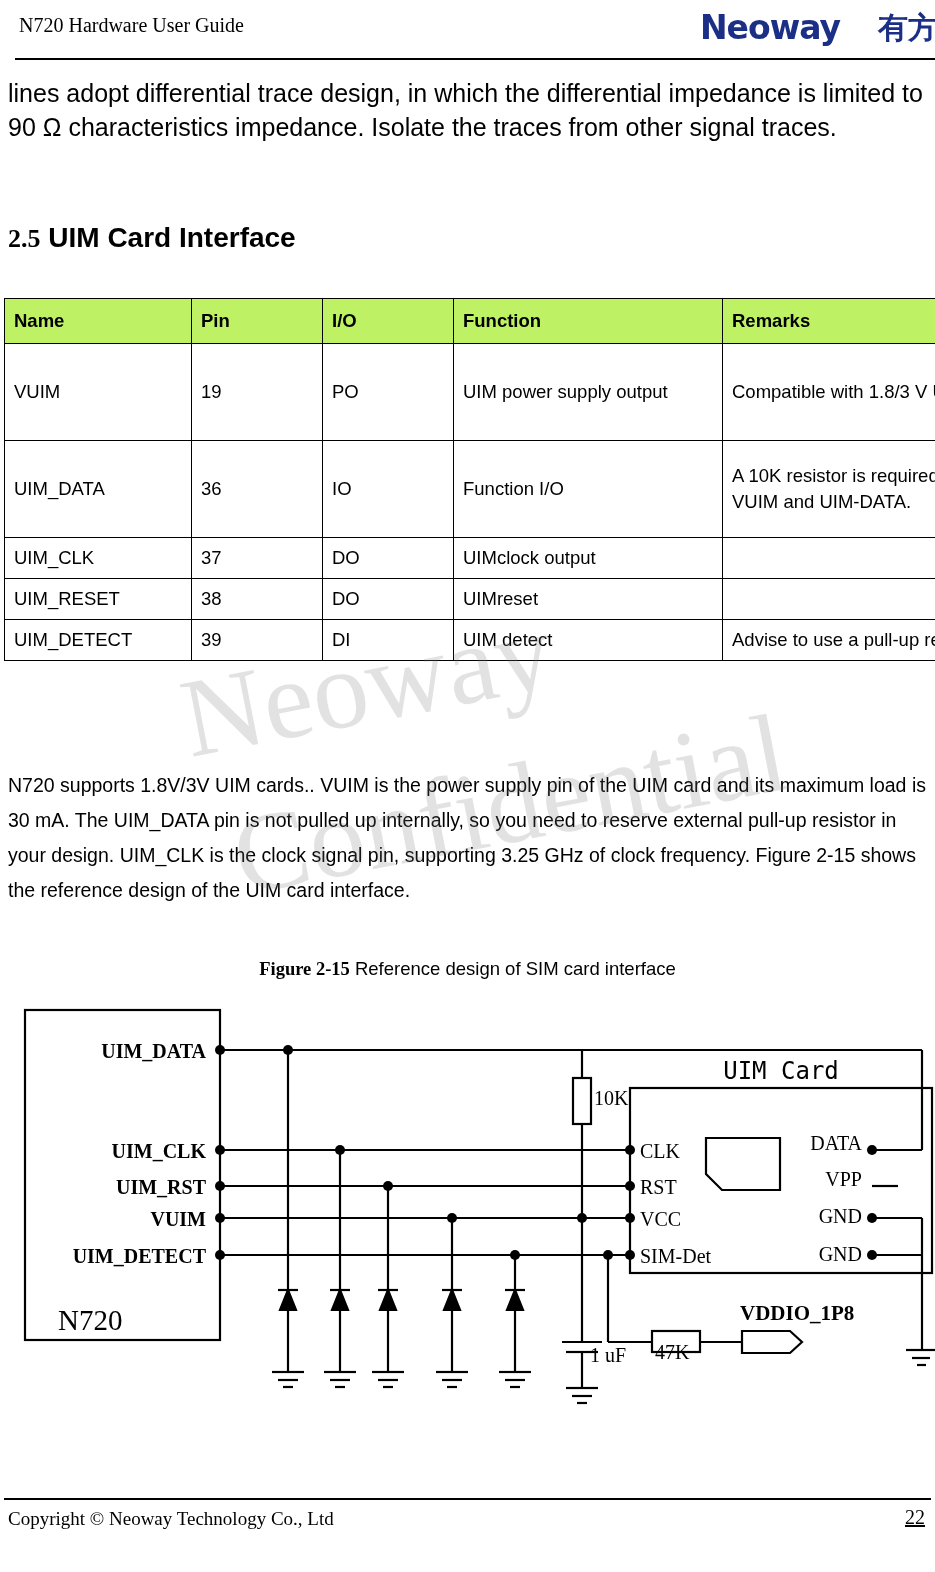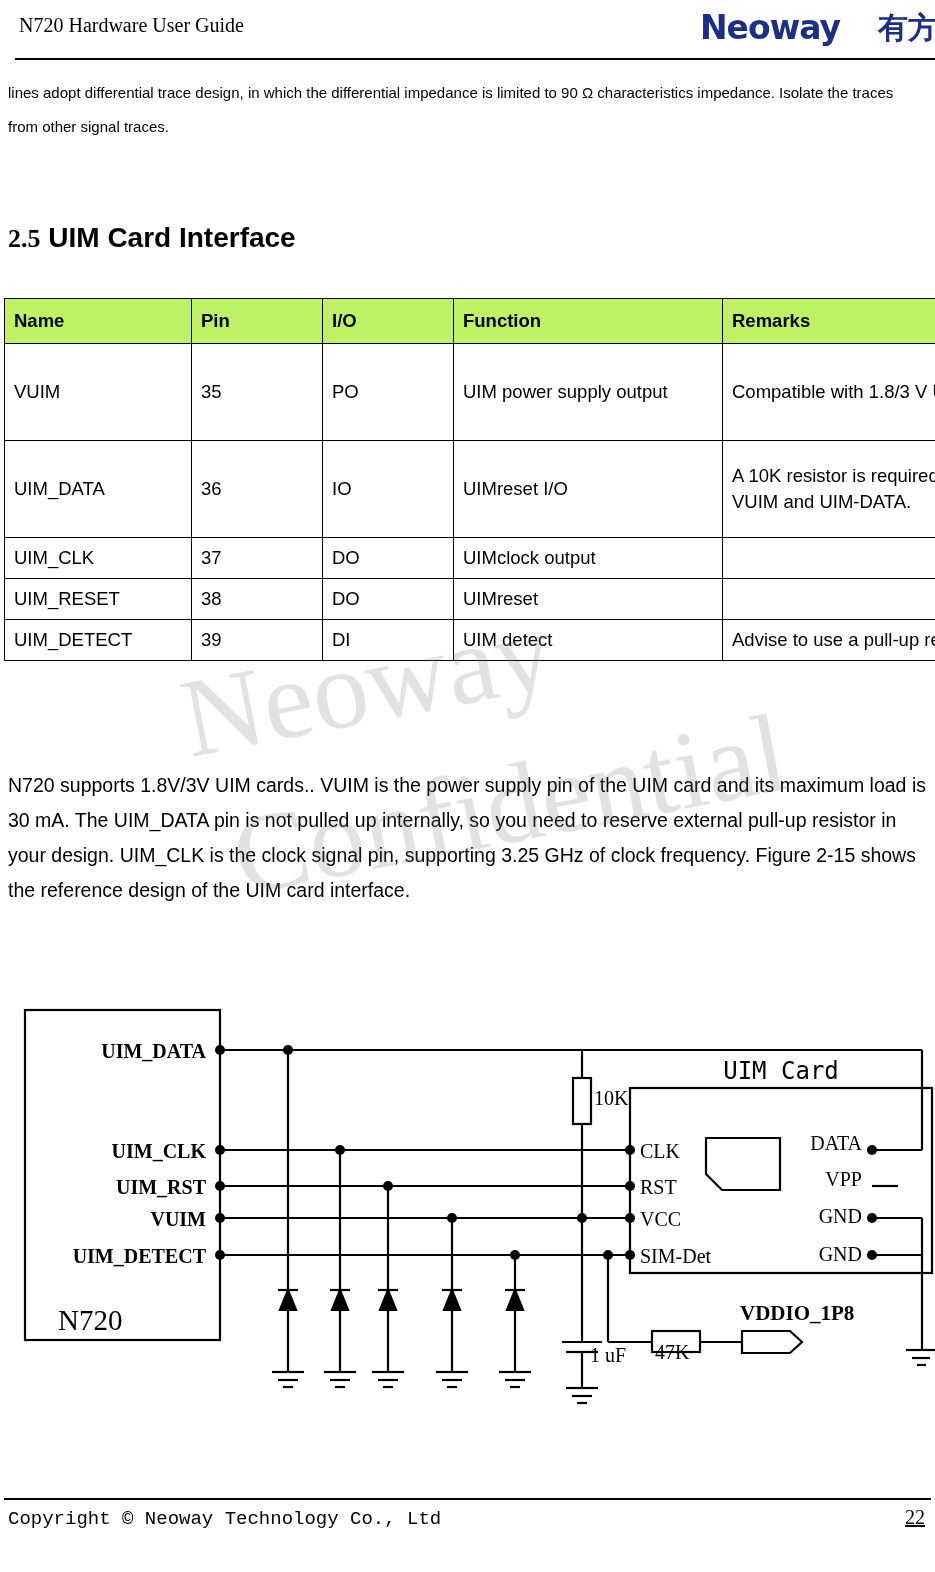--- a/index.html
+++ b/index.html
@@ -63,21 +63,21 @@
     color: #1b2f86;
     line-height: 1;
   }
 
   
   .intro {
     position: absolute;
     left: 8px;
     top: 76px;
     width: 918px;
-    font-size: 15px;
+    font-size: 25px;
     line-height: 34px;
   }
   .section-title {
     position: absolute;
     left: 8px;
     top: 222px;
     font-size: 28px;
     font-weight: bold;
     color: #000;
     white-space: nowrap;
@@ -182,21 +182,21 @@
     left: 4px;
     top: 1498px;
     width: 927px;
     height: 2px;
     background: #000;
   }
   .footer-left {
     position: absolute;
     left: 8px;
     top: 1508px;
-    font-family: Liberation Mono, monospace;
+    font-family: Liberation Serif, serif;
     font-size: 19px;
   }
   .footer-right {
     position: absolute;
     right: 10px;
     top: 1506px;
     font-family: "Liberation Serif", serif;
     font-size: 20px;
     text-decoration: underline;
   }
@@ -231,30 +231,30 @@
         <th class="col-name">Name</th>
         <th class="col-pin">Pin</th>
         <th class="col-io">I/O</th>
         <th class="col-func">Function</th>
         <th class="col-rem">Remarks</th>
       </tr>
     </thead>
     <tbody>
       <tr class="row-tall">
         <td>VUIM</td>
-        <td>35</td>
+        <td>19</td>
         <td>PO</td>
         <td>UIM power supply output</td>
         <td>Compatible with 1.8/3 V UIM card</td>
       </tr>
       <tr class="row-tall">
         <td>UIM_DATA</td>
         <td>36</td>
         <td>IO</td>
-        <td>UIMreset I/O</td>
+        <td>Function I/O</td>
         <td>A 10K resistor is required between VUIM and UIM-DATA.</td>
       </tr>
       <tr>
         <td>UIM_CLK</td>
         <td>37</td>
         <td>DO</td>
         <td>UIMclock output</td>
         <td></td>
       </tr>
       <tr>
@@ -274,20 +274,24 @@
     </tbody>
   </table>
 
   <div class="para">N720 supports 1.8V/3V UIM cards.. VUIM is the power supply pin of the UIM card and its maximum load is 30 mA. The UIM_DATA pin is not pulled up internally, so you need to reserve external pull-up resistor in your design. UIM_CLK is the clock signal pin, supporting 3.25 GHz of clock frequency. Figure 2-15 shows the reference design of the UIM card interface.</div>
 
   <div class="watermark">
     <div class="wm-text wm1">Neoway</div>
     <div class="wm-text wm2">Confidential</div>
   </div>
 
+  <div class="fig-caption">
+    <span class="fig-label">Figure 2-15</span>
+    <span>Reference design of SIM card interface</span>
+  </div>
 
   <div class="figure">
     <svg width="935" height="450" viewBox="0 0 935 450">
       <g stroke="#000" fill="none" stroke-width="2.2">
 
         <rect x="25" y="20" width="195" height="330"></rect>
 
         <circle cx="220" cy="60" r="5" fill="#000" stroke="none"></circle>
         <circle cx="220" cy="160" r="5" fill="#000" stroke="none"></circle>
         <circle cx="220" cy="196" r="5" fill="#000" stroke="none"></circle>

